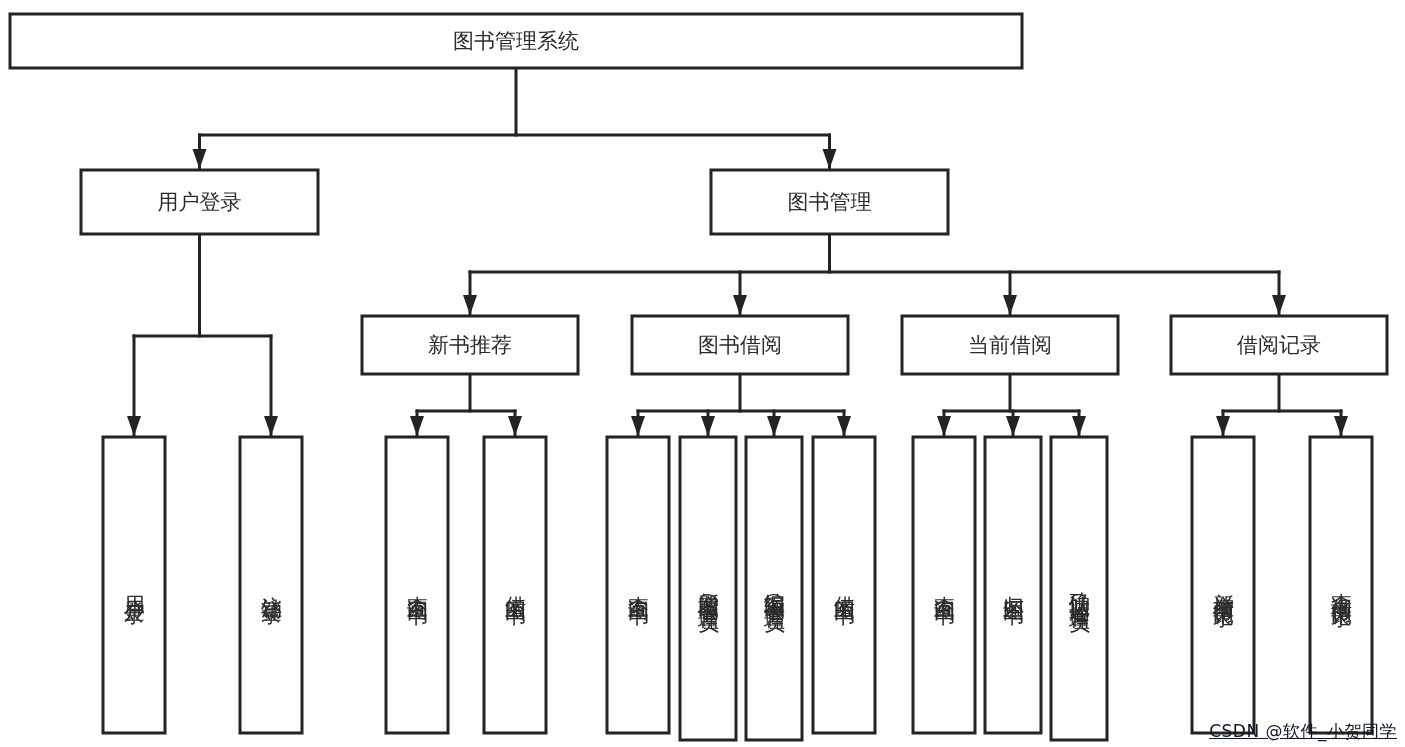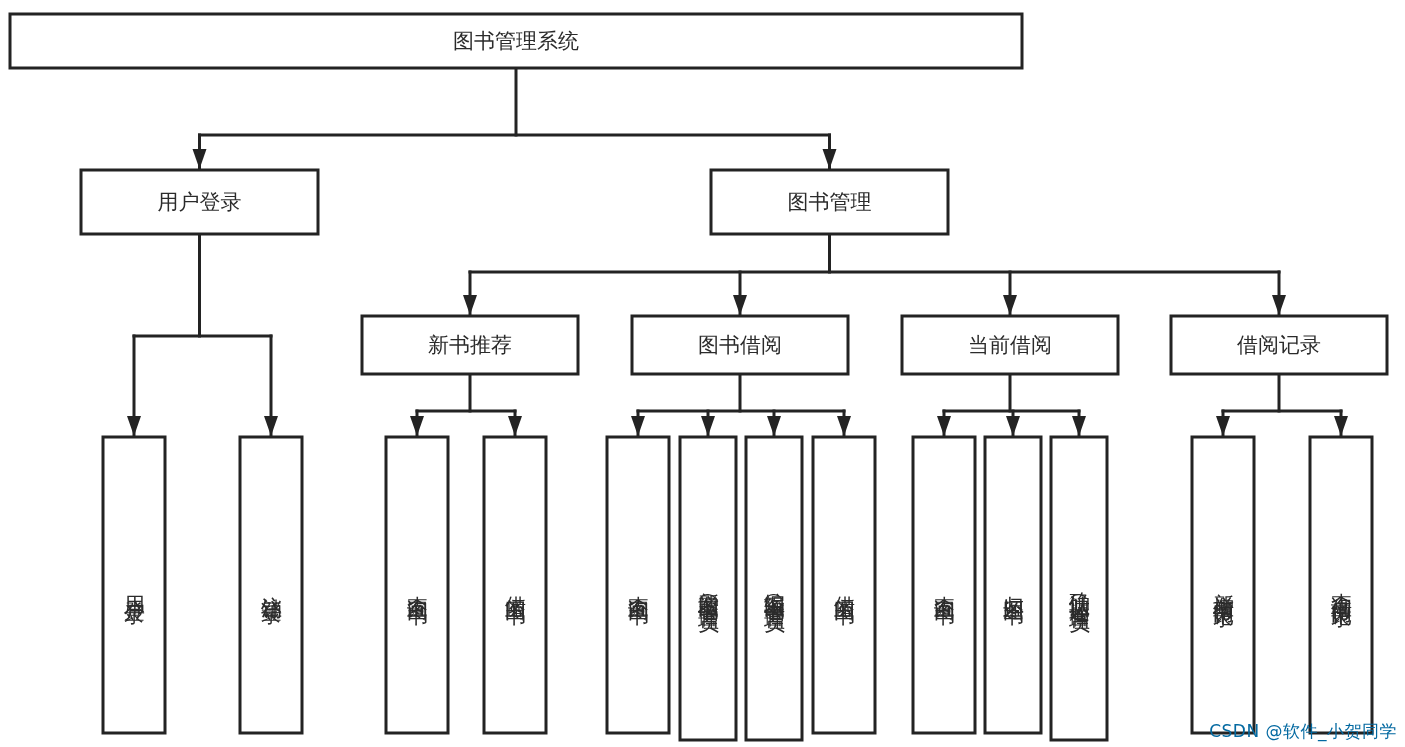--- a/index.html
+++ b/index.html
@@ -61,23 +61,24 @@
     white-space: nowrap;
     text-align: center;
     pointer-events: none;
   }
   .watermark {
     position: absolute;
     right: 8px;
     bottom: 4px;
     font-family: "DejaVu Sans", "Liberation Sans", sans-serif;
     font-size: 17px;
-    color: #0369a1;
+    color: #0f172a;
     letter-spacing: 0.5px;
     user-select: none;
+    text-decoration: underline;
   }
 </style>
 </head>
 <body>
 
 <div id="diagram-root">
 
   <svg id="tree-svg" viewBox="0 0 1405 747">
     <defs>
       <g id="arrow-def"></g>

